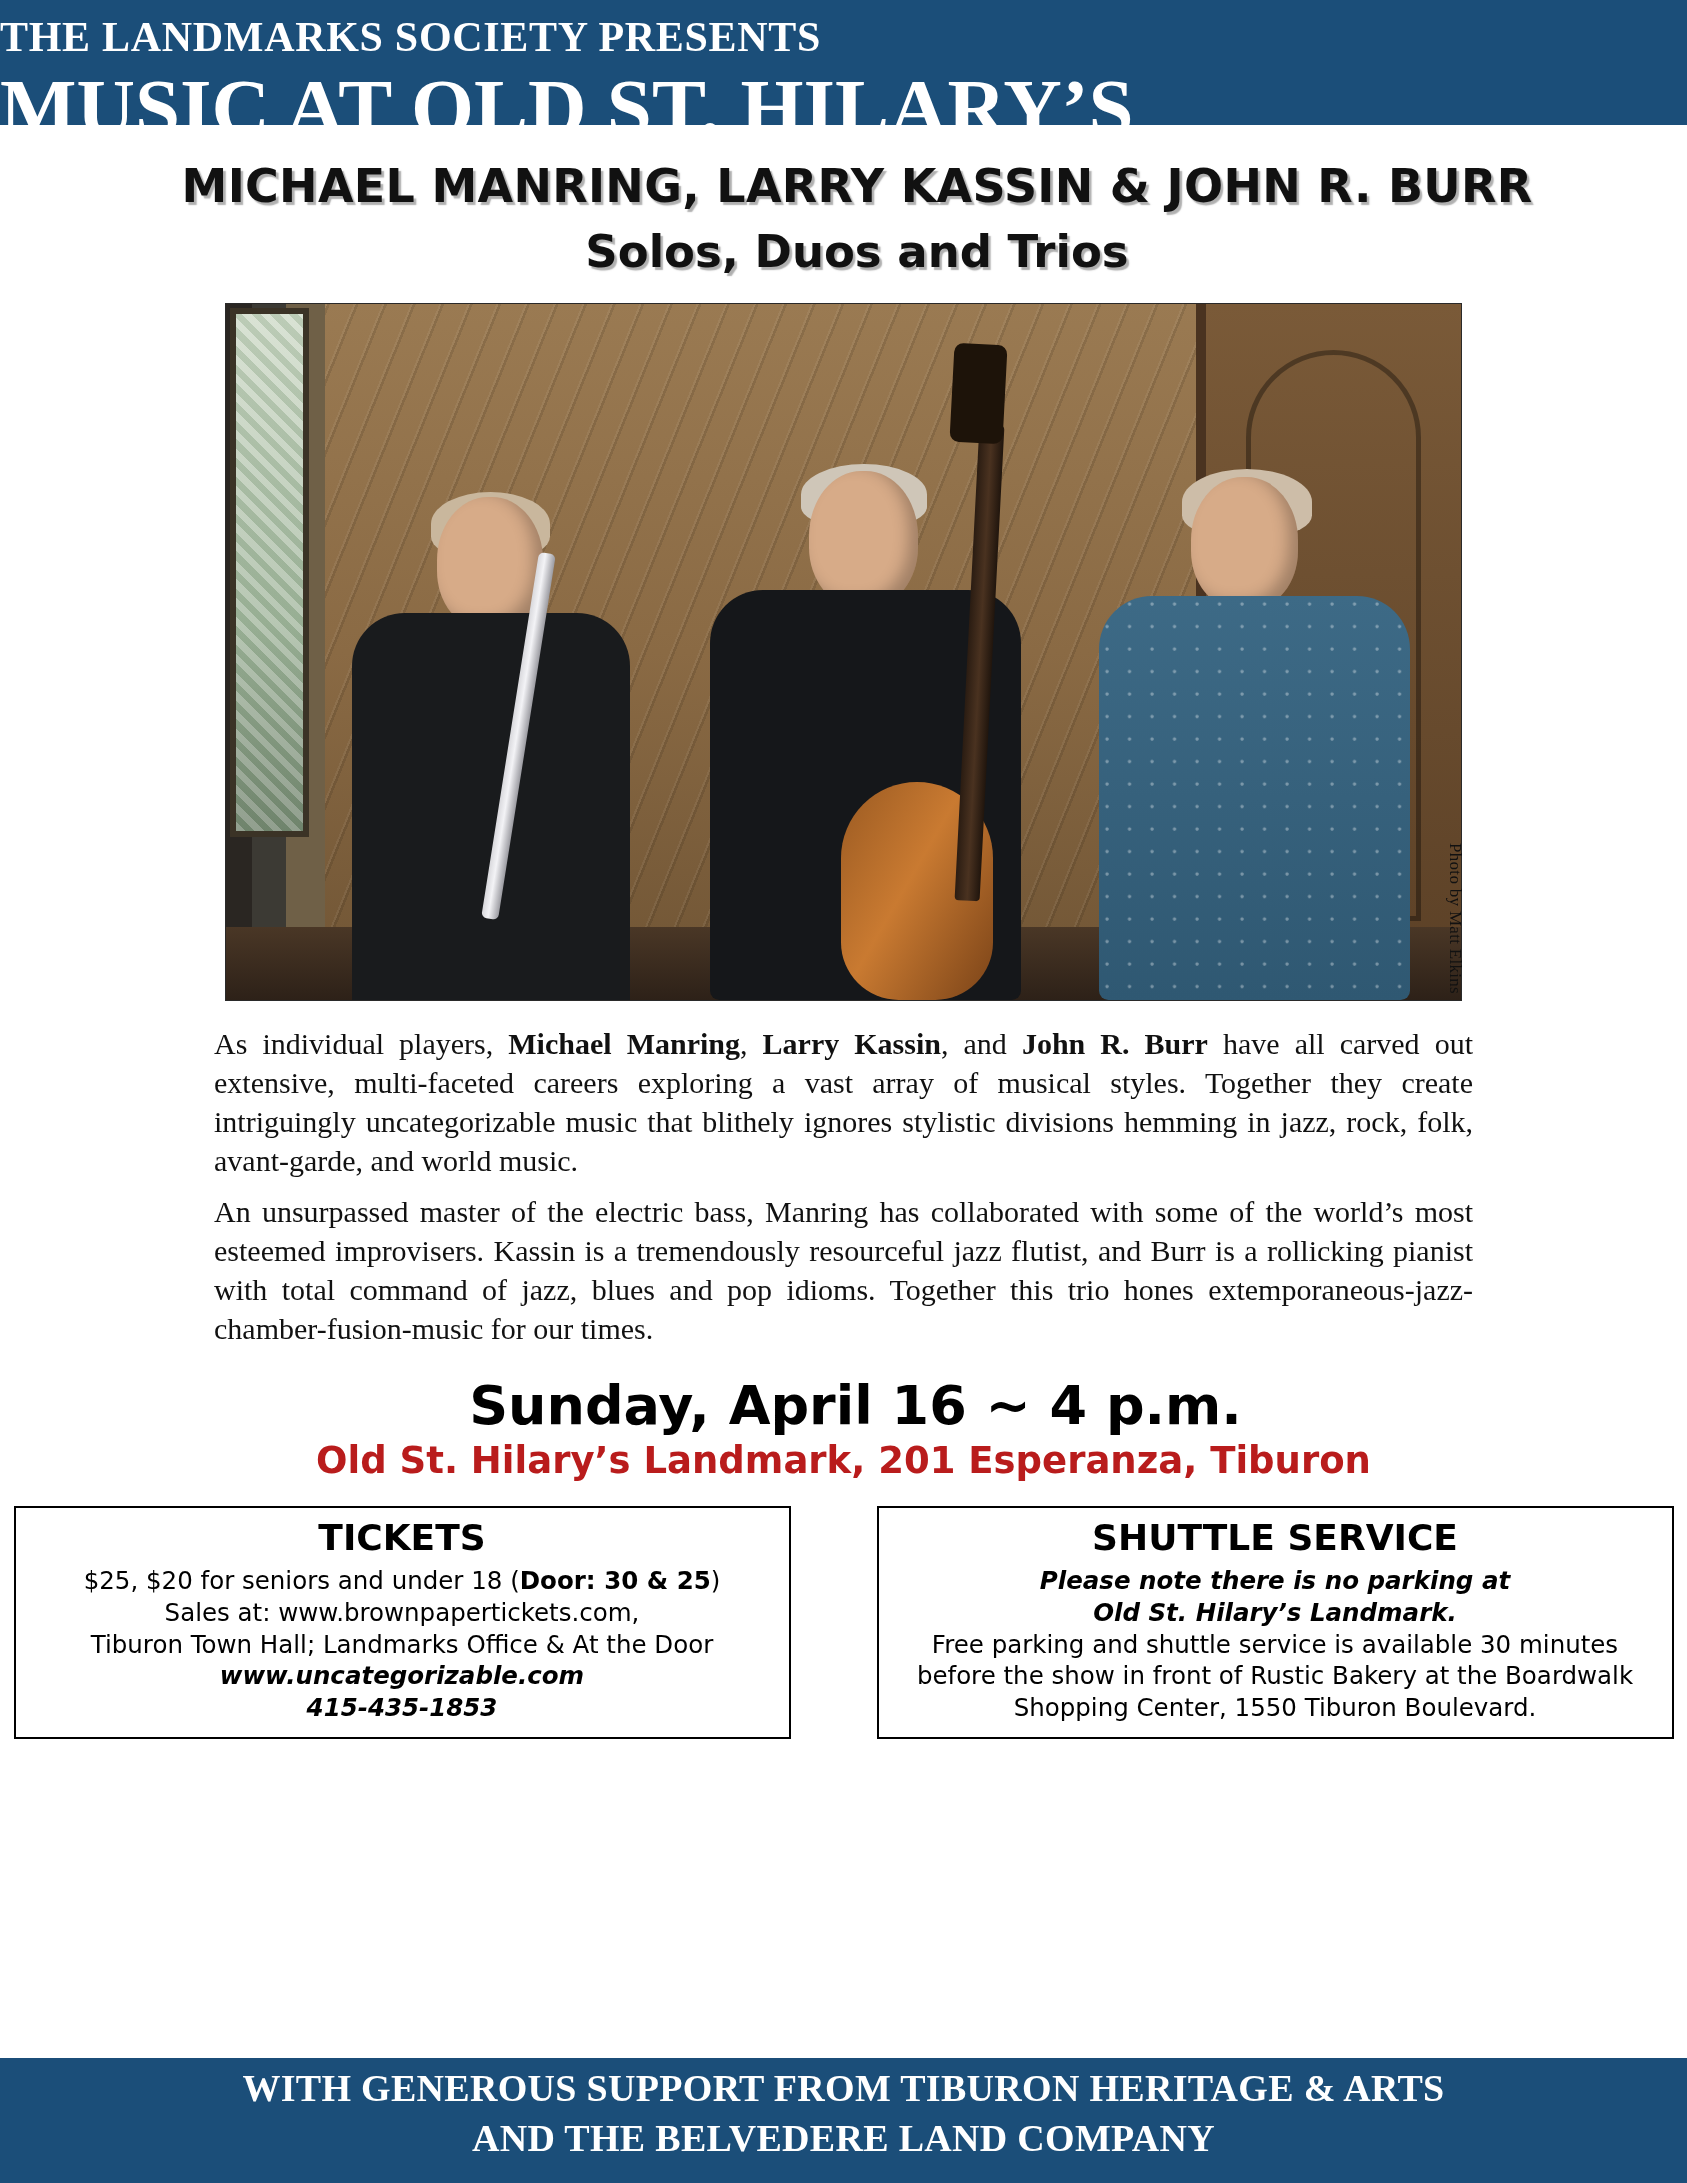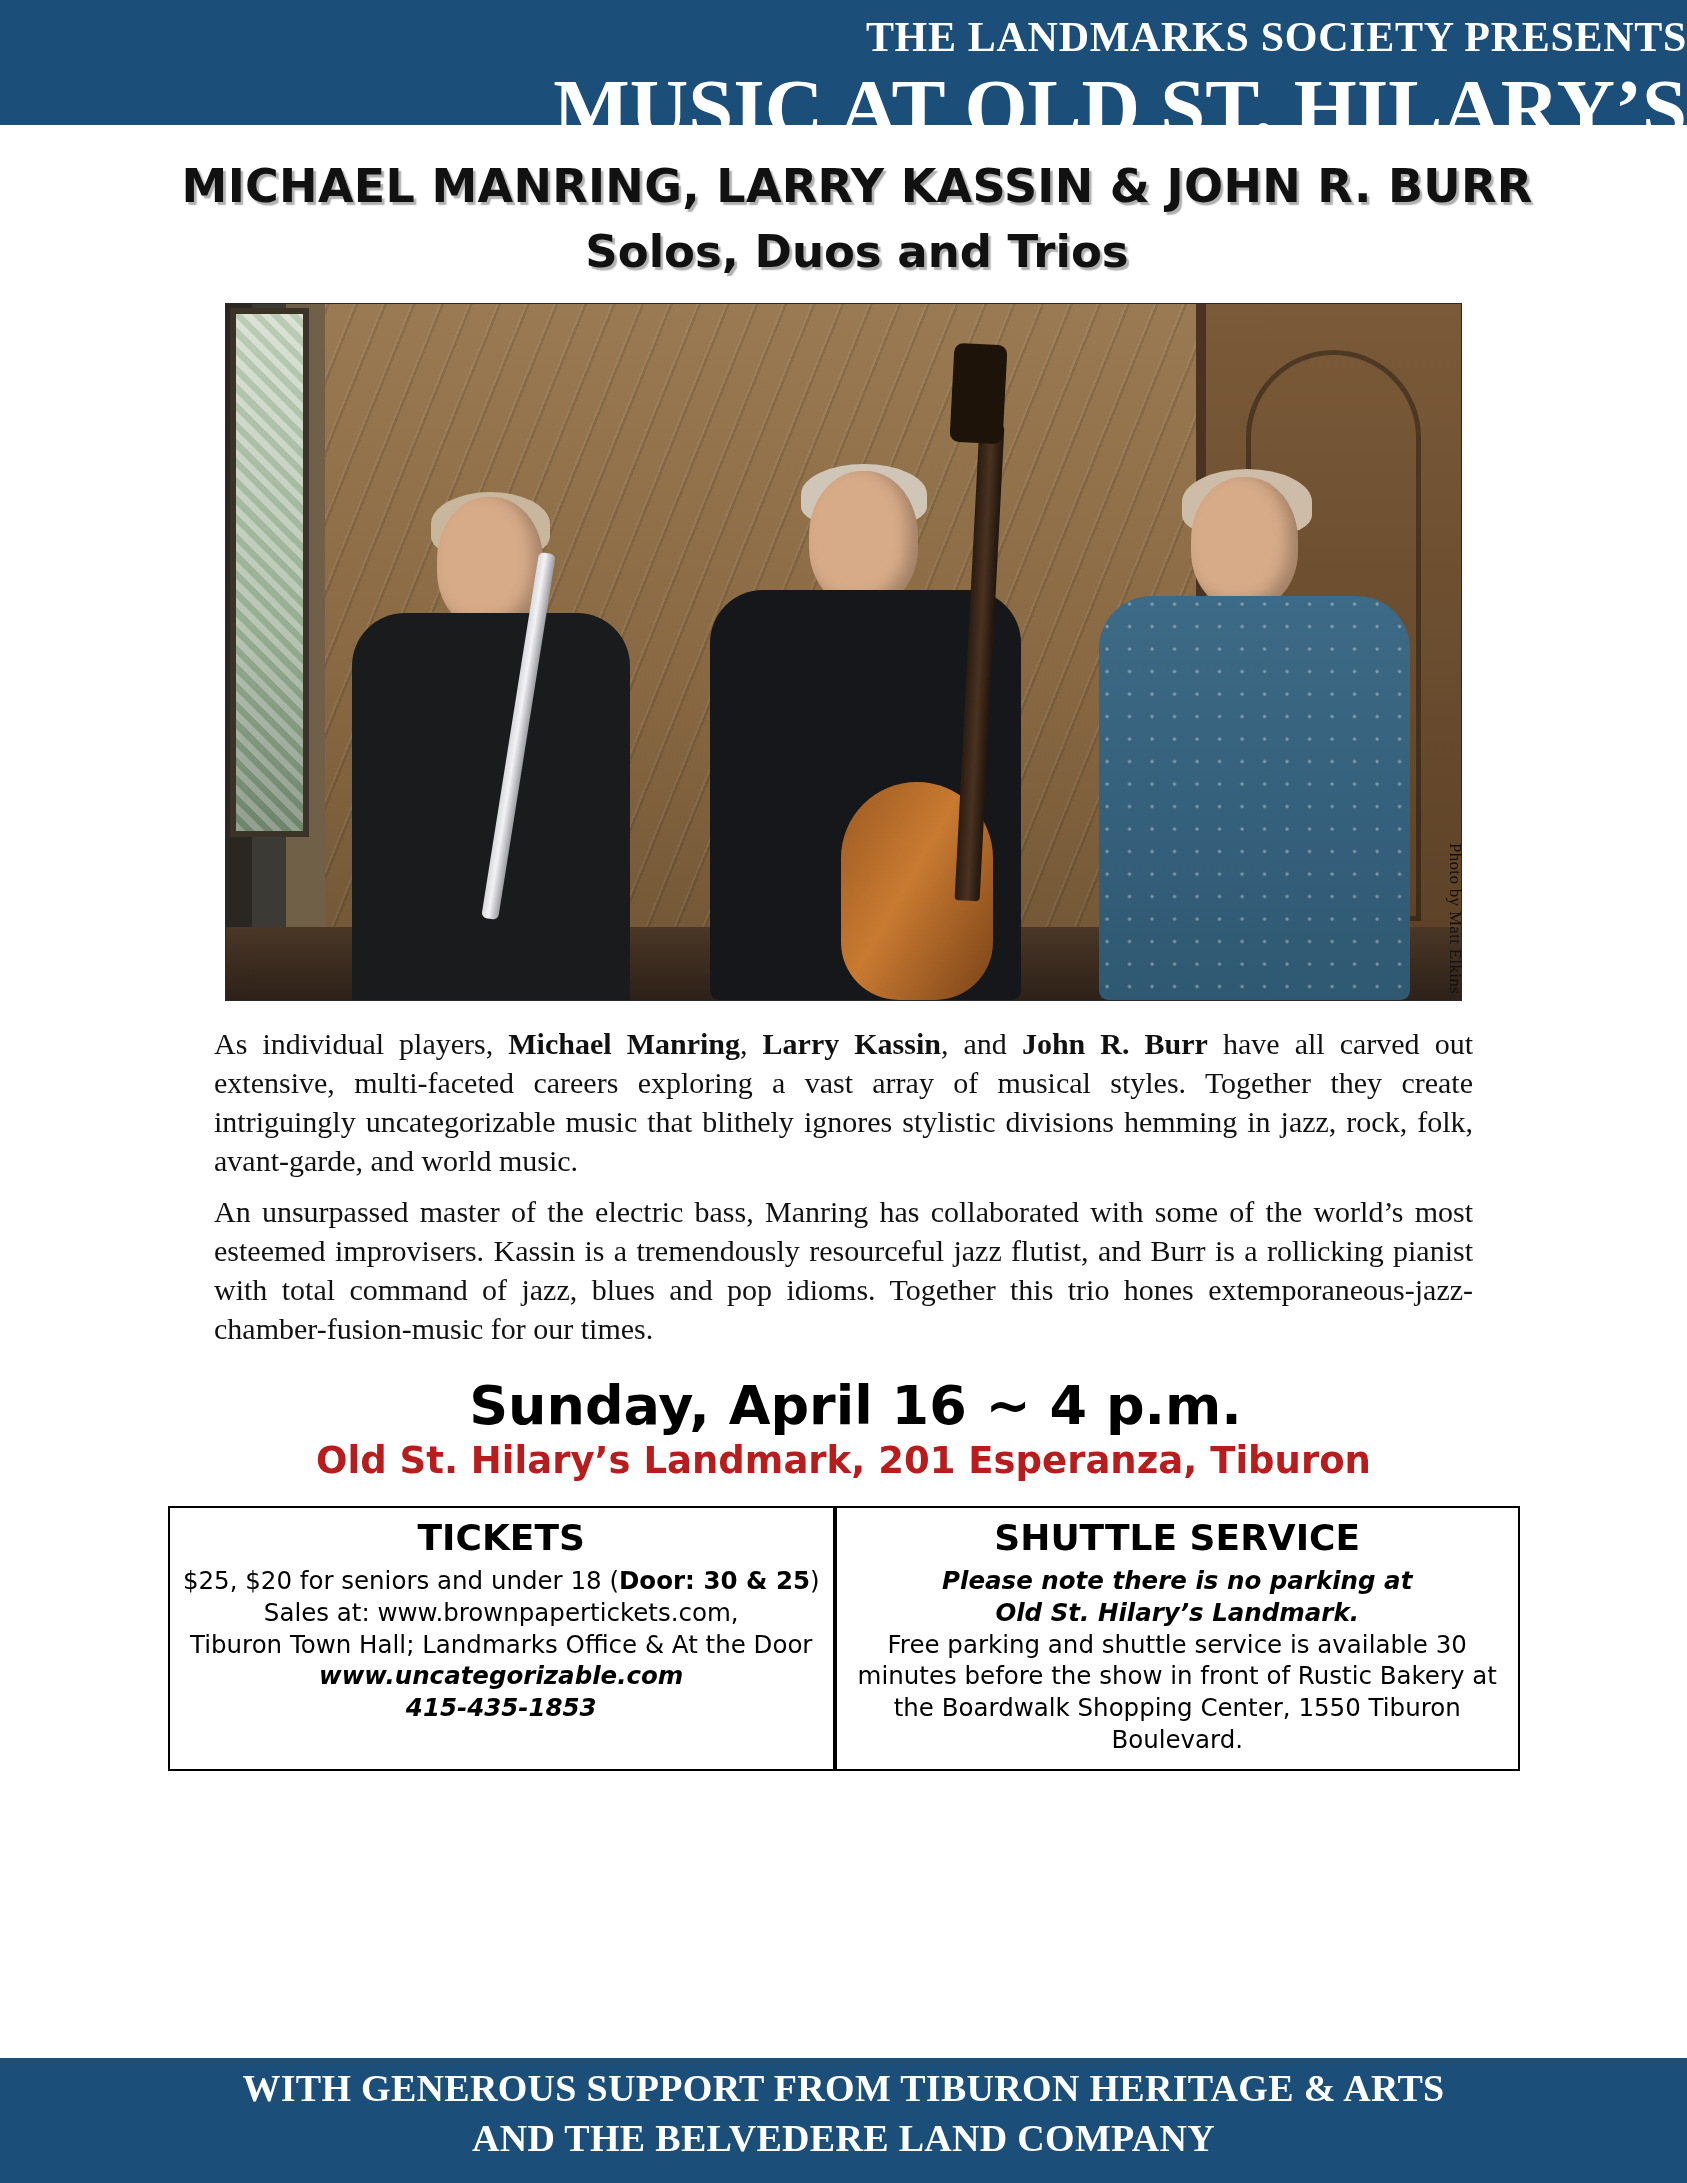--- a/index.html
+++ b/index.html
@@ -12,21 +12,21 @@
     height: 2183px;
     font-family: "Liberation Serif", serif;
     overflow: hidden;
     position: relative;
   }
 
   
   .top-banner {
     background: #1b4e79;
     color: #ffffff;
-    text-align: right;
+    text-align: left;
     padding: 14.6px 0 22.5px 0;
     height: 125px;
     box-sizing: border-box;
   }
   .presents {
     font-family: "Liberation Serif", serif;
     font-weight: bold;
     font-size: 42px;
     letter-spacing: 0.7px;
     line-height: 1.05;
@@ -240,21 +240,21 @@
     font-weight: bold;
     font-size: 37px;
     margin-top: 2px;
     color: #b91c1c;
   }
 
   
   .boxes {
     display: flex;
     justify-content: space-between;
-    width: 1352px;
+    width: 1660px;
     margin: 24px auto 0 auto;
   }
   .box {
     border: 2px solid #000;
     box-sizing: border-box;
     padding: 9.3px 12px 13.2px 12px;
     font-family: "DejaVu Sans", sans-serif;
     text-align: center;
     color: #000;
   }

